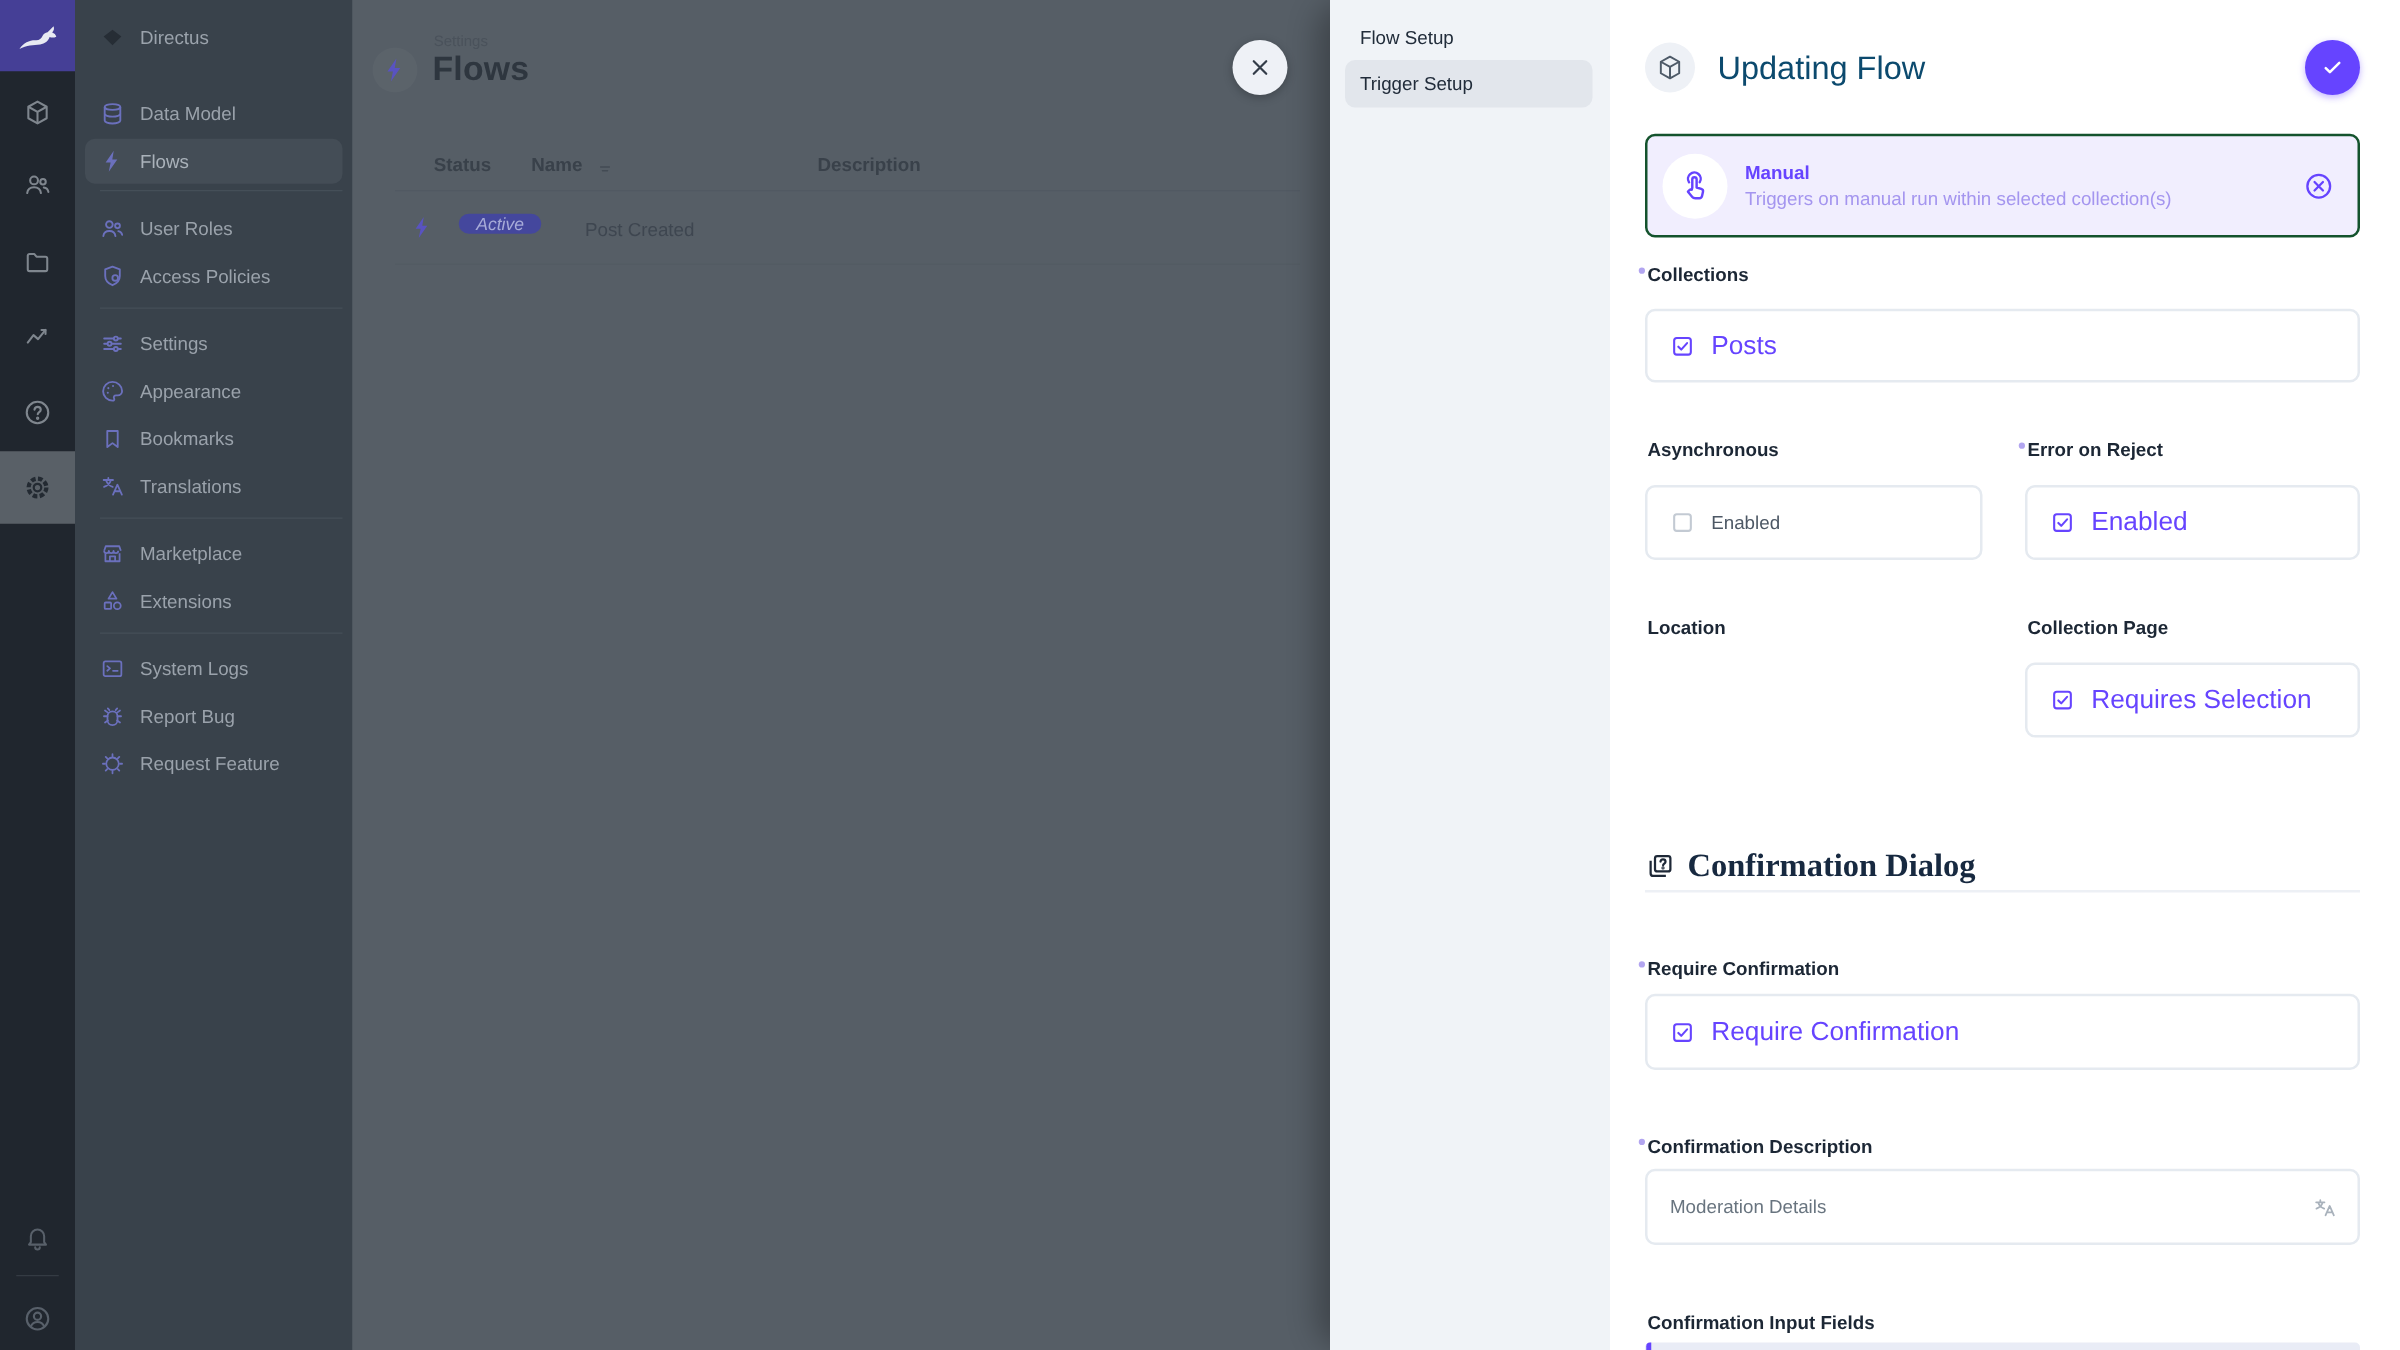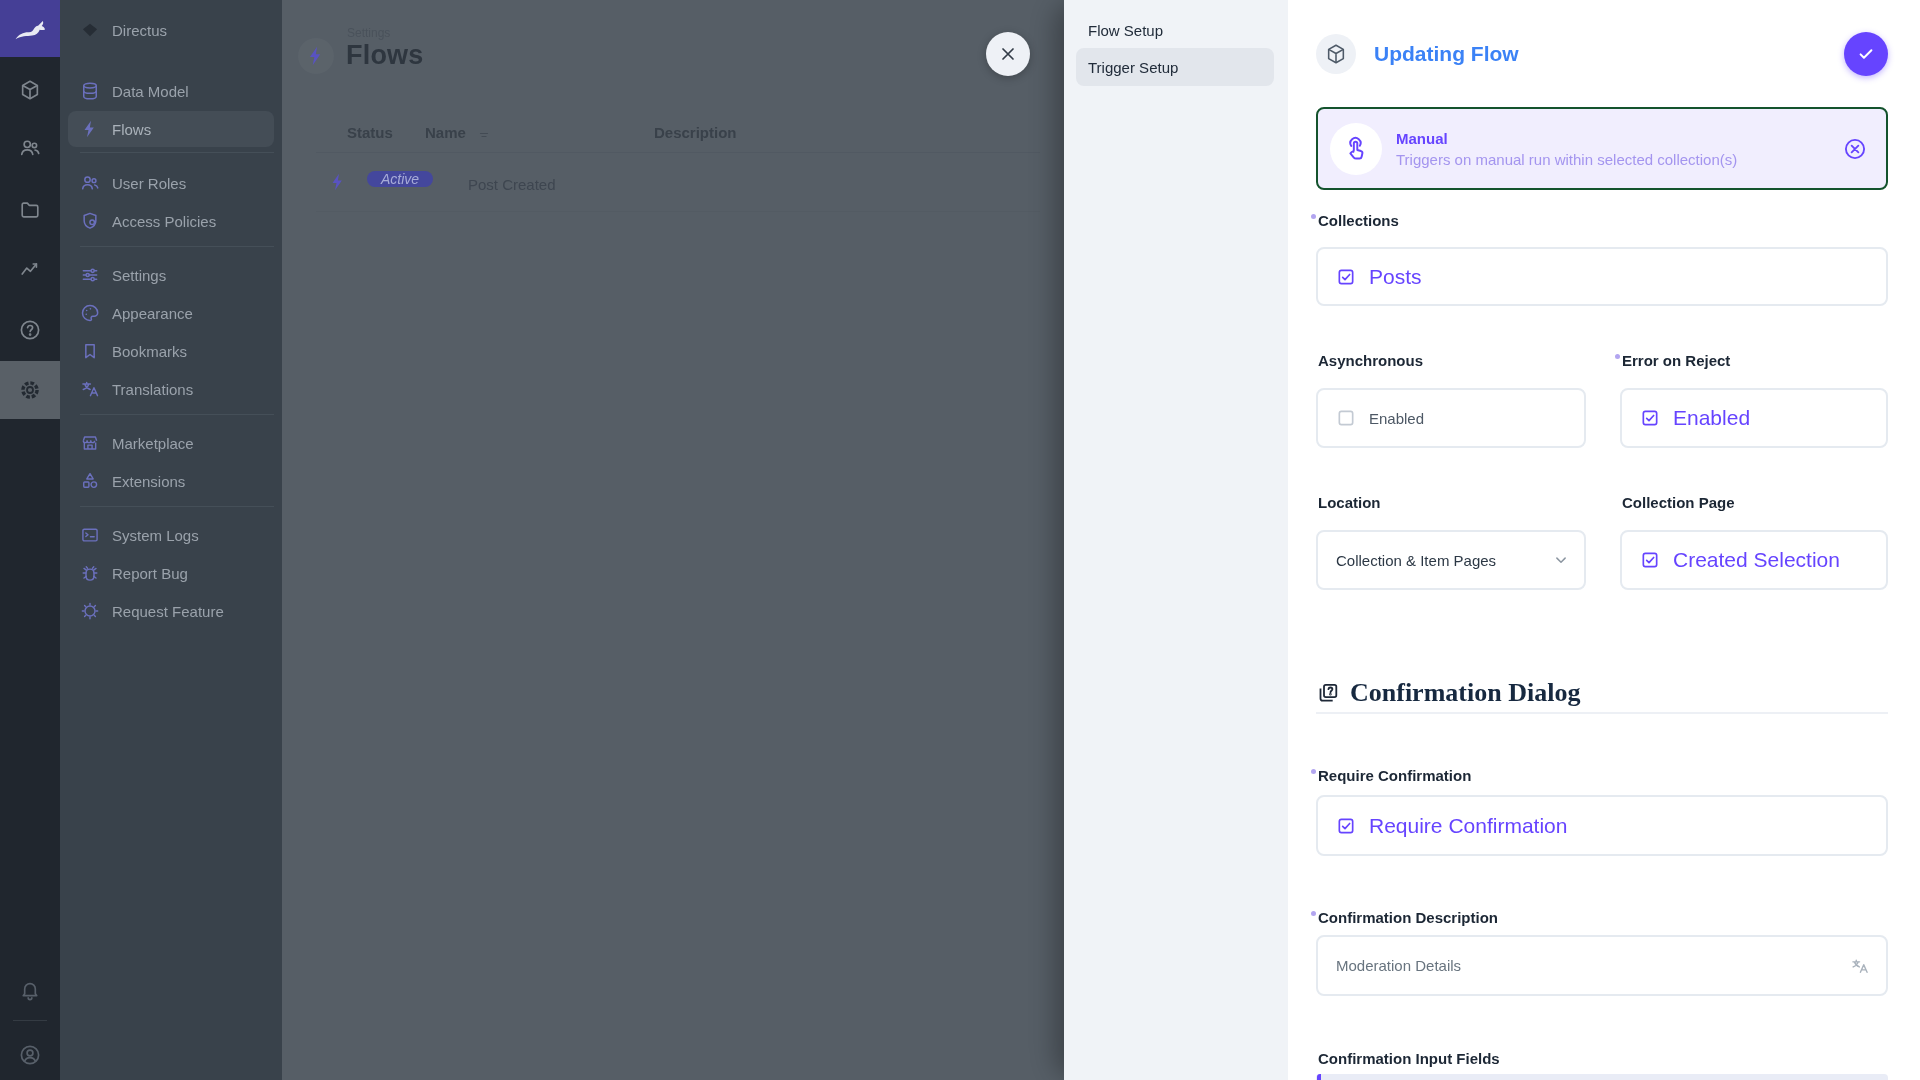--- a/index.html
+++ b/index.html
@@ -45,21 +45,21 @@
 
   
   .drawer-wrap{position:absolute;left:1064px;top:0;width:856px;height:1080px;box-shadow:-10px 0 24px rgba(0,0,0,.28);border-radius:26px;}
   .drawer-nav{position:absolute;left:0;top:0;width:224px;height:1080px;background:#f0f3f7;box-sizing:border-box;}
   .dn-item{position:absolute;left:12px;width:198px;height:38px;border-radius:8px;display:flex;align-items:center;padding-left:12px;box-sizing:border-box;font-size:15px;color:#212c3a;cursor:pointer;}
   .dn-item.active{background:#e2e6ec;font-weight:500;}
   .drawer{position:absolute;left:224px;top:0;width:632px;height:1080px;background:#ffffff;}
 
   .d-header{position:absolute;left:28px;top:32px;right:32px;height:44px;display:flex;align-items:center;}
   .d-header .hicon{width:40px;height:40px;border-radius:50%;background:#eef1f6;display:flex;align-items:center;justify-content:center;color:#4e5a68;}
-  .d-title{margin-left:18px;font-size:21px;font-weight:bold;color:#3b82f6;}
+  .d-title{margin-left:18px;font-size:26px;font-weight:normal;color:#0c4a6e;}
   .save-btn{position:absolute;right:0;top:0;width:44px;height:44px;border-radius:50%;background:#6644ff;border:none;display:flex;align-items:center;justify-content:center;color:#fff;cursor:pointer;box-shadow:0 2px 6px rgba(102,68,255,.4);}
 
   .trigger-card{position:absolute;left:28px;top:107px;width:572px;height:83px;box-sizing:border-box;background:#f1eefe;border:2px solid #14532d;border-radius:8px;display:flex;align-items:center;cursor:pointer;}
   .trigger-card .ticon{width:52px;height:52px;border-radius:50%;background:#ffffff;margin-left:12px;display:flex;align-items:center;justify-content:center;color:#6644ff;flex:0 0 auto;}
   .trigger-card .ttext{margin-left:14px;flex:1;}
   .trigger-card .ttitle{font-size:15px;font-weight:bold;color:#6644ff;}
   .trigger-card .tsub{font-size:15px;color:#a495ef;margin-top:4px;}
   .trigger-card .tcancel{margin-right:18px;color:#6644ff;cursor:pointer;}
 
   .f-label{position:absolute;font-size:15px;font-weight:bold;color:#1c2735;}
@@ -423,36 +423,28 @@
             <rect x="4" y="4" width="16" height="16" rx="2.5"></rect>
             <path d="M8 12.4l2.8 2.8L16.4 9" stroke-linecap="round"></path>
           </svg>
       </span>
       <span class="cb-label-on">Enabled</span>
     </div>
 
     <div class="f-label" style="left:30px;top:494px">Location</div>
     <div class="f-label" style="left:334px;top:494px">Collection Page</div>
 
-    <div class="f-box select-box" style="left:28px;top:530px;width:270px;height:60px">
-      <span class="select-val">Collection &amp; Item Pages</span>
-      <span class="chev">
-        <svg width="18" height="18" viewBox="0 0 24 24" fill="none" stroke="currentColor" stroke-width="2" stroke-linecap="round" stroke-linejoin="round">
-            <path d="M6.5 9.5 12 15l5.5-5.5"></path>
-          </svg>
-      </span>
-    </div>
     <div class="f-box" style="left:332px;top:530px;width:268px;height:60px">
       <span class="cb cb-on">
         <svg width="20" height="20" viewBox="0 0 24 24" fill="none" stroke="currentColor" stroke-width="2" stroke-linejoin="round">
             <rect x="4" y="4" width="16" height="16" rx="2.5"></rect>
             <path d="M8 12.4l2.8 2.8L16.4 9" stroke-linecap="round"></path>
           </svg>
       </span>
-      <span class="cb-label-on">Created Selection</span>
+      <span class="cb-label-on">Requires Selection</span>
     </div>
 
     <div class="section-head">
       <span>
         <svg width="24" height="24" viewBox="0 0 24 24" fill="none" stroke="currentColor" stroke-width="1.8" stroke-linejoin="round">
           <path d="M4.5 7.5v10a2.2 2.2 0 002.2 2.2h10"></path>
           <rect x="8" y="3.8" width="12.3" height="12.3" rx="1.8"></rect>
           <path d="M12.4 8.2c.2-1 1-1.7 2-1.7 1.1 0 2 .8 2 1.8 0 1.4-1.9 1.6-1.9 2.9" stroke-linecap="round"></path>
           <circle cx="14.4" cy="13.3" r="0.4" fill="currentColor"></circle>
         </svg>

